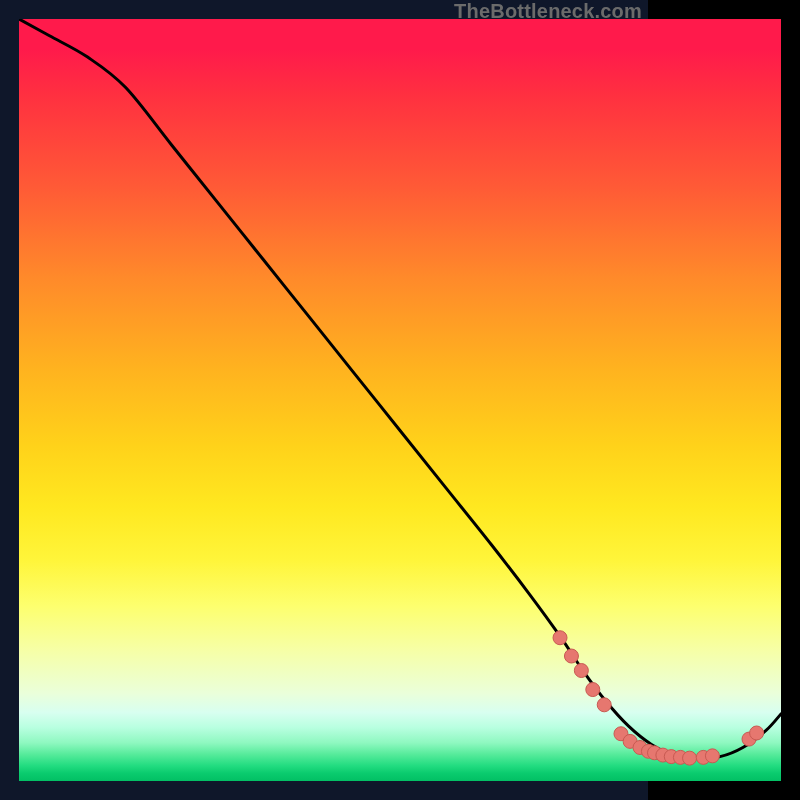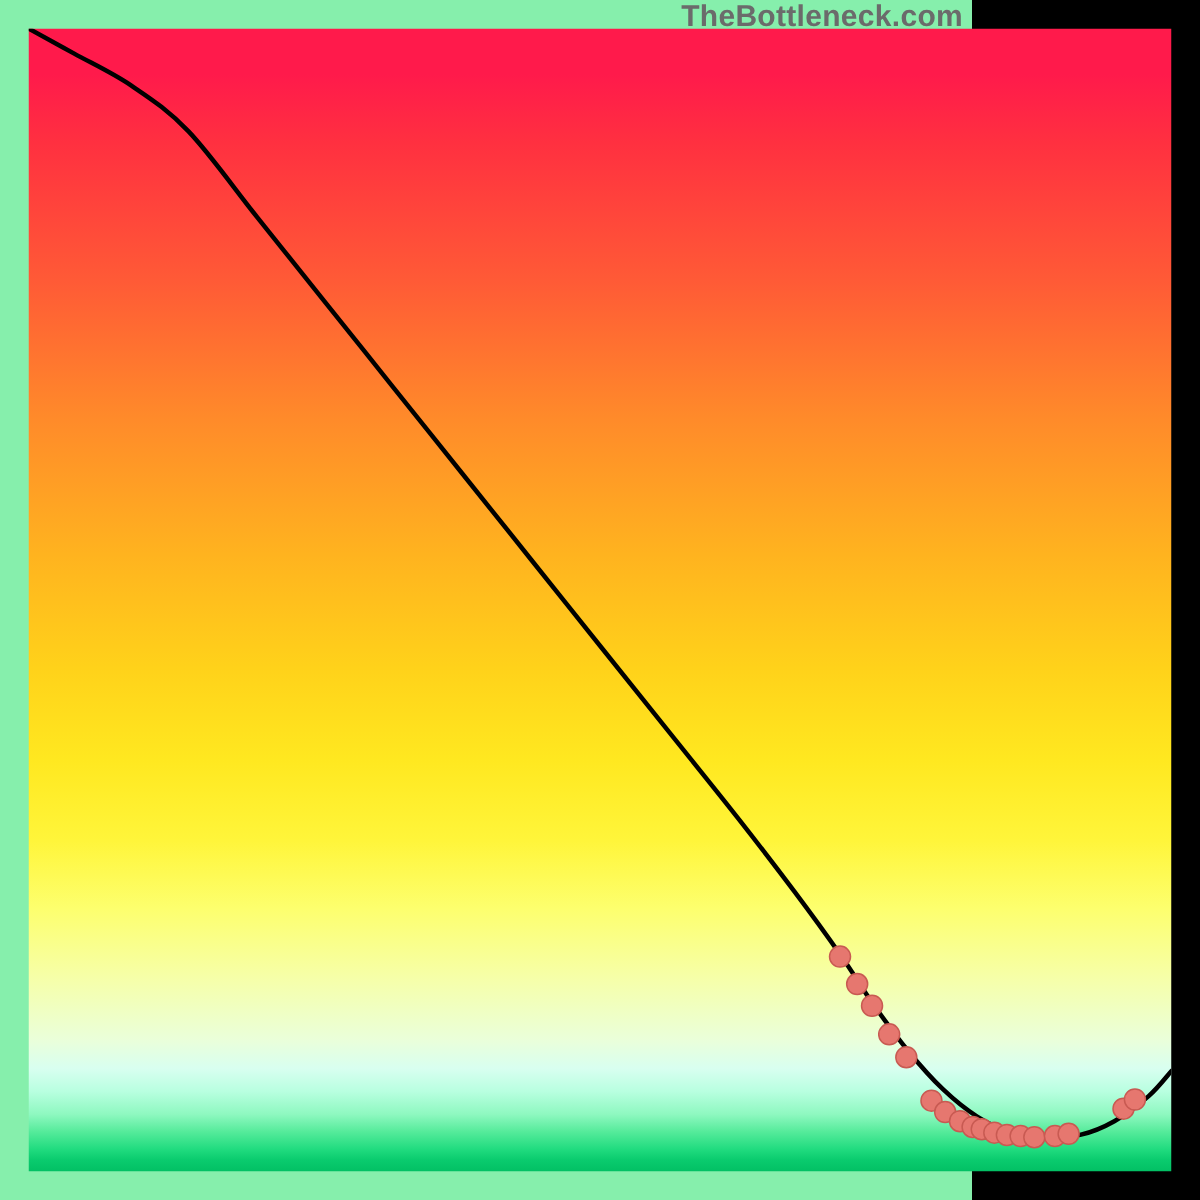--- a/index.html
+++ b/index.html
@@ -7,21 +7,21 @@
     padding: 0;
     width: 800px;
     height: 800px;
     background: #000;
     overflow: hidden;
   }
   .stage {
     position: relative;
     width: 648px;
     height: 800px;
-    background: #86efac;
+    background: #0f172a;
   }
   .plot {
     position: absolute;
     left: 19px;
     top: 19px;
     width: 762px;
     height: 762px;
     overflow: hidden;
   }
   .gradient {

